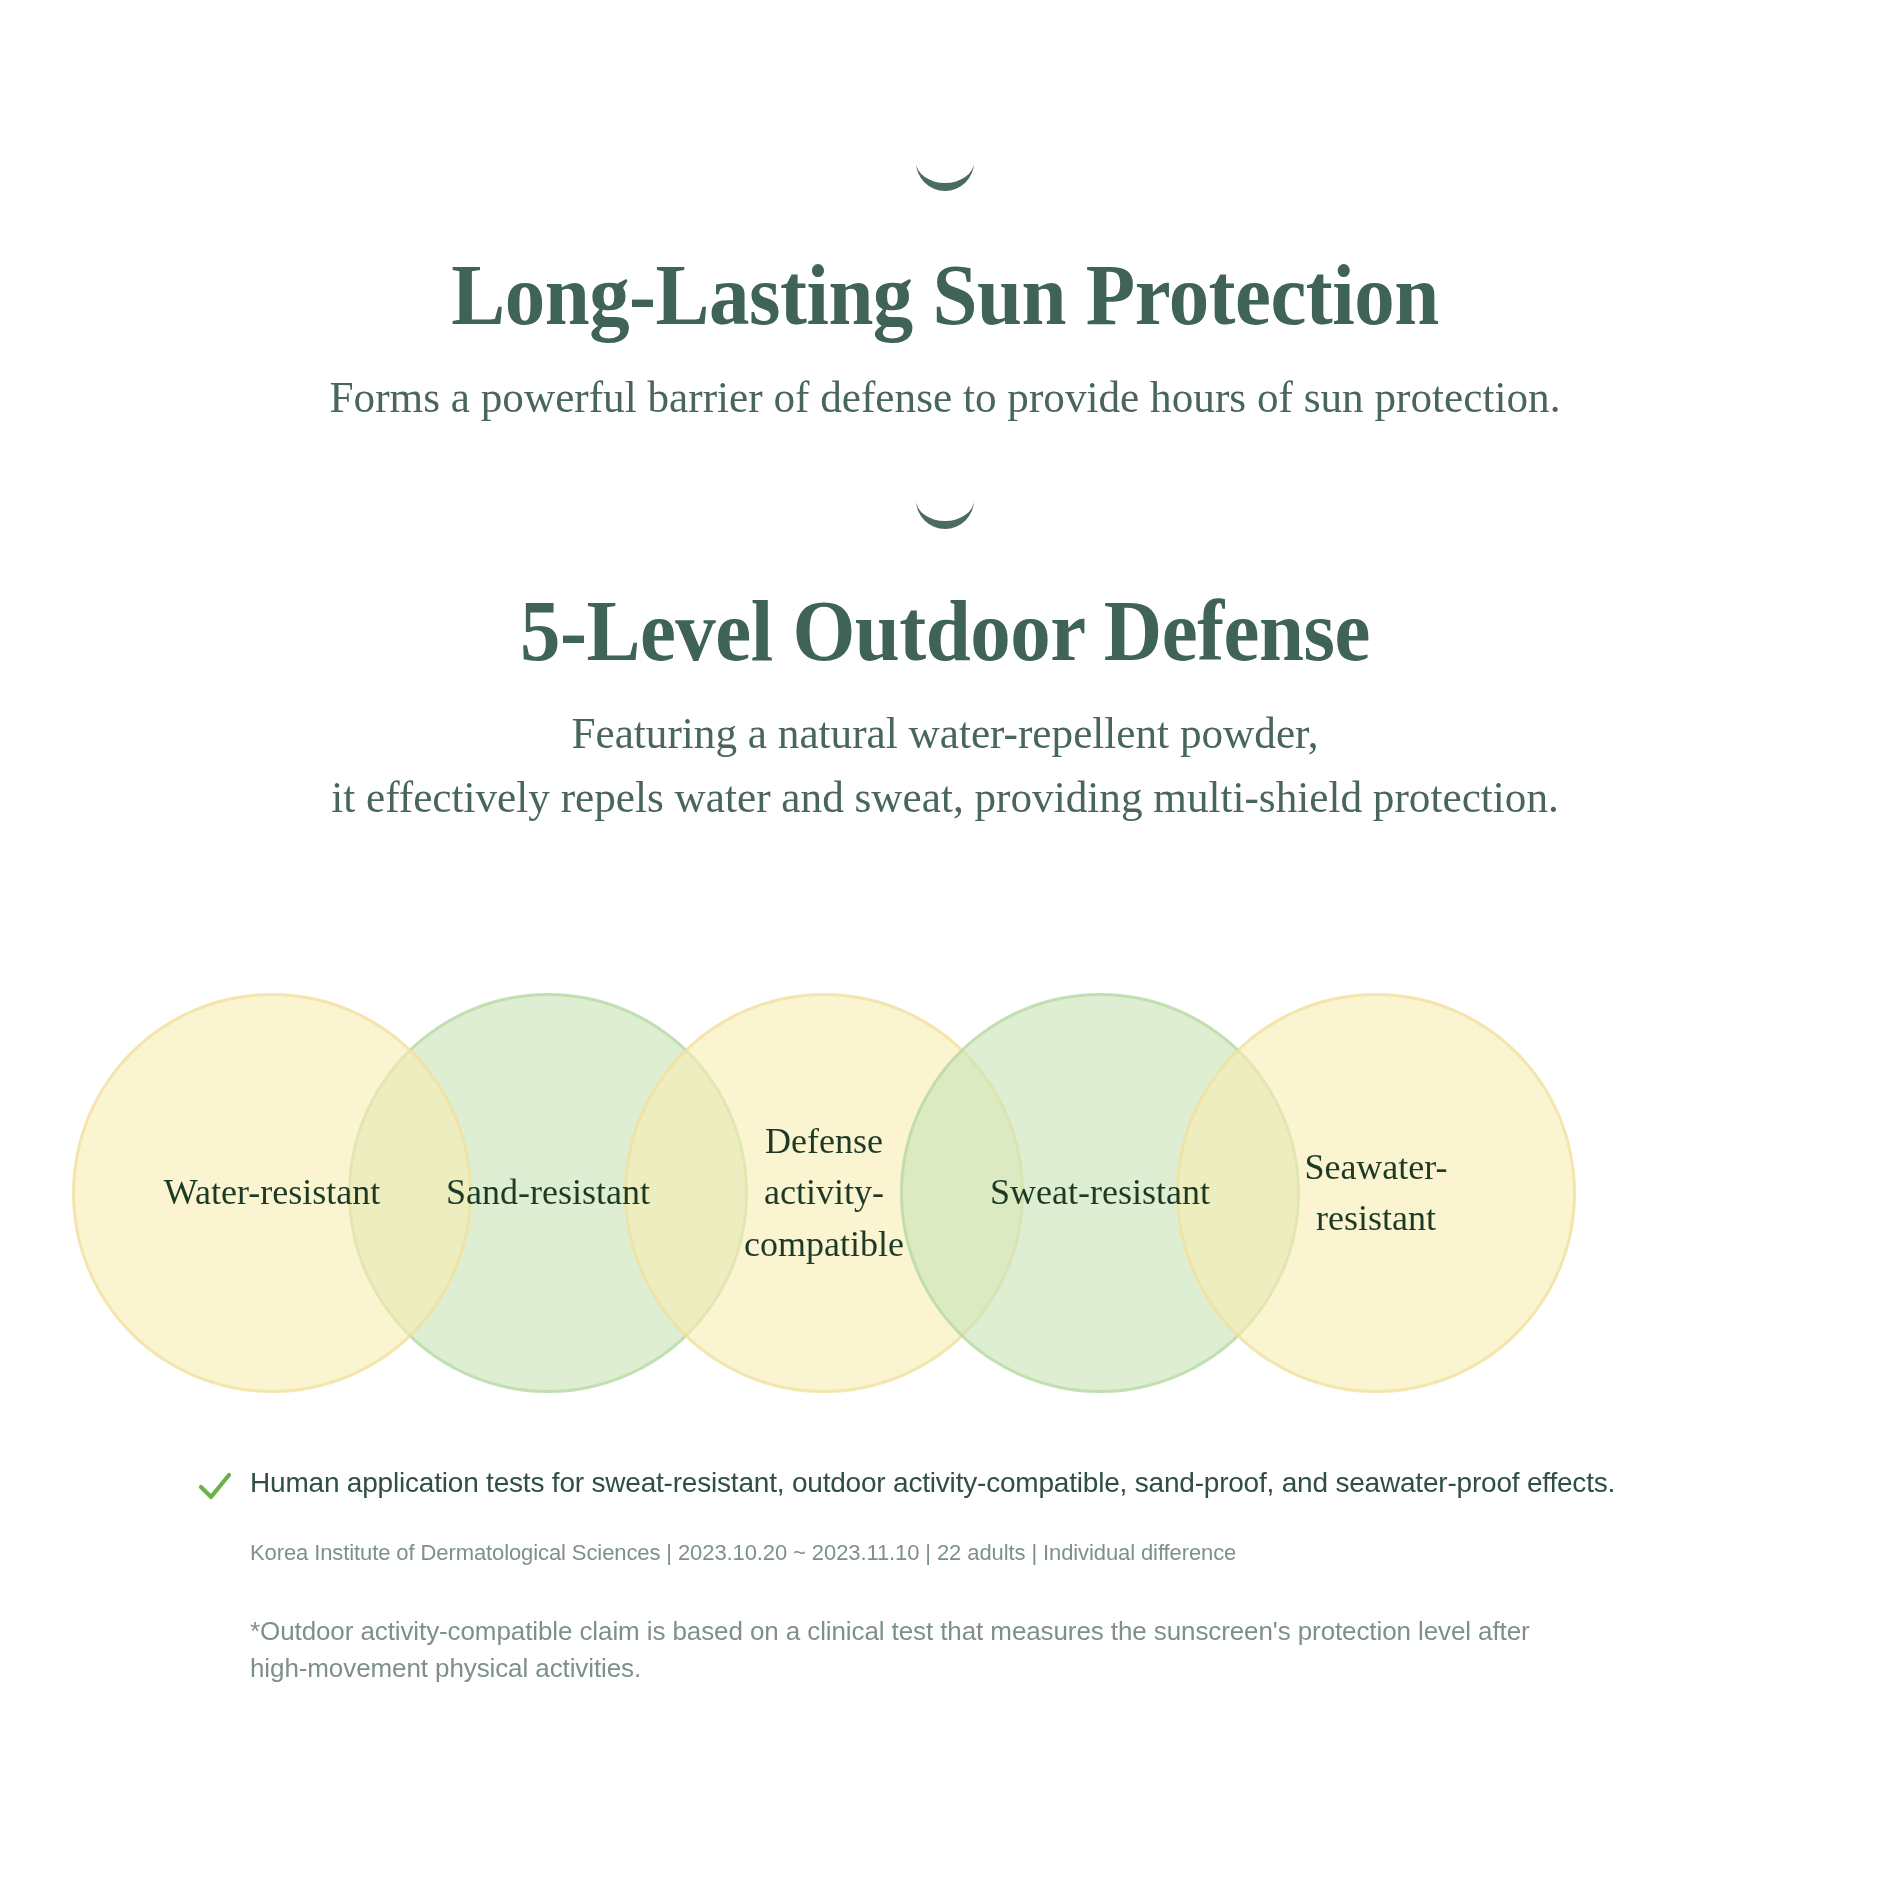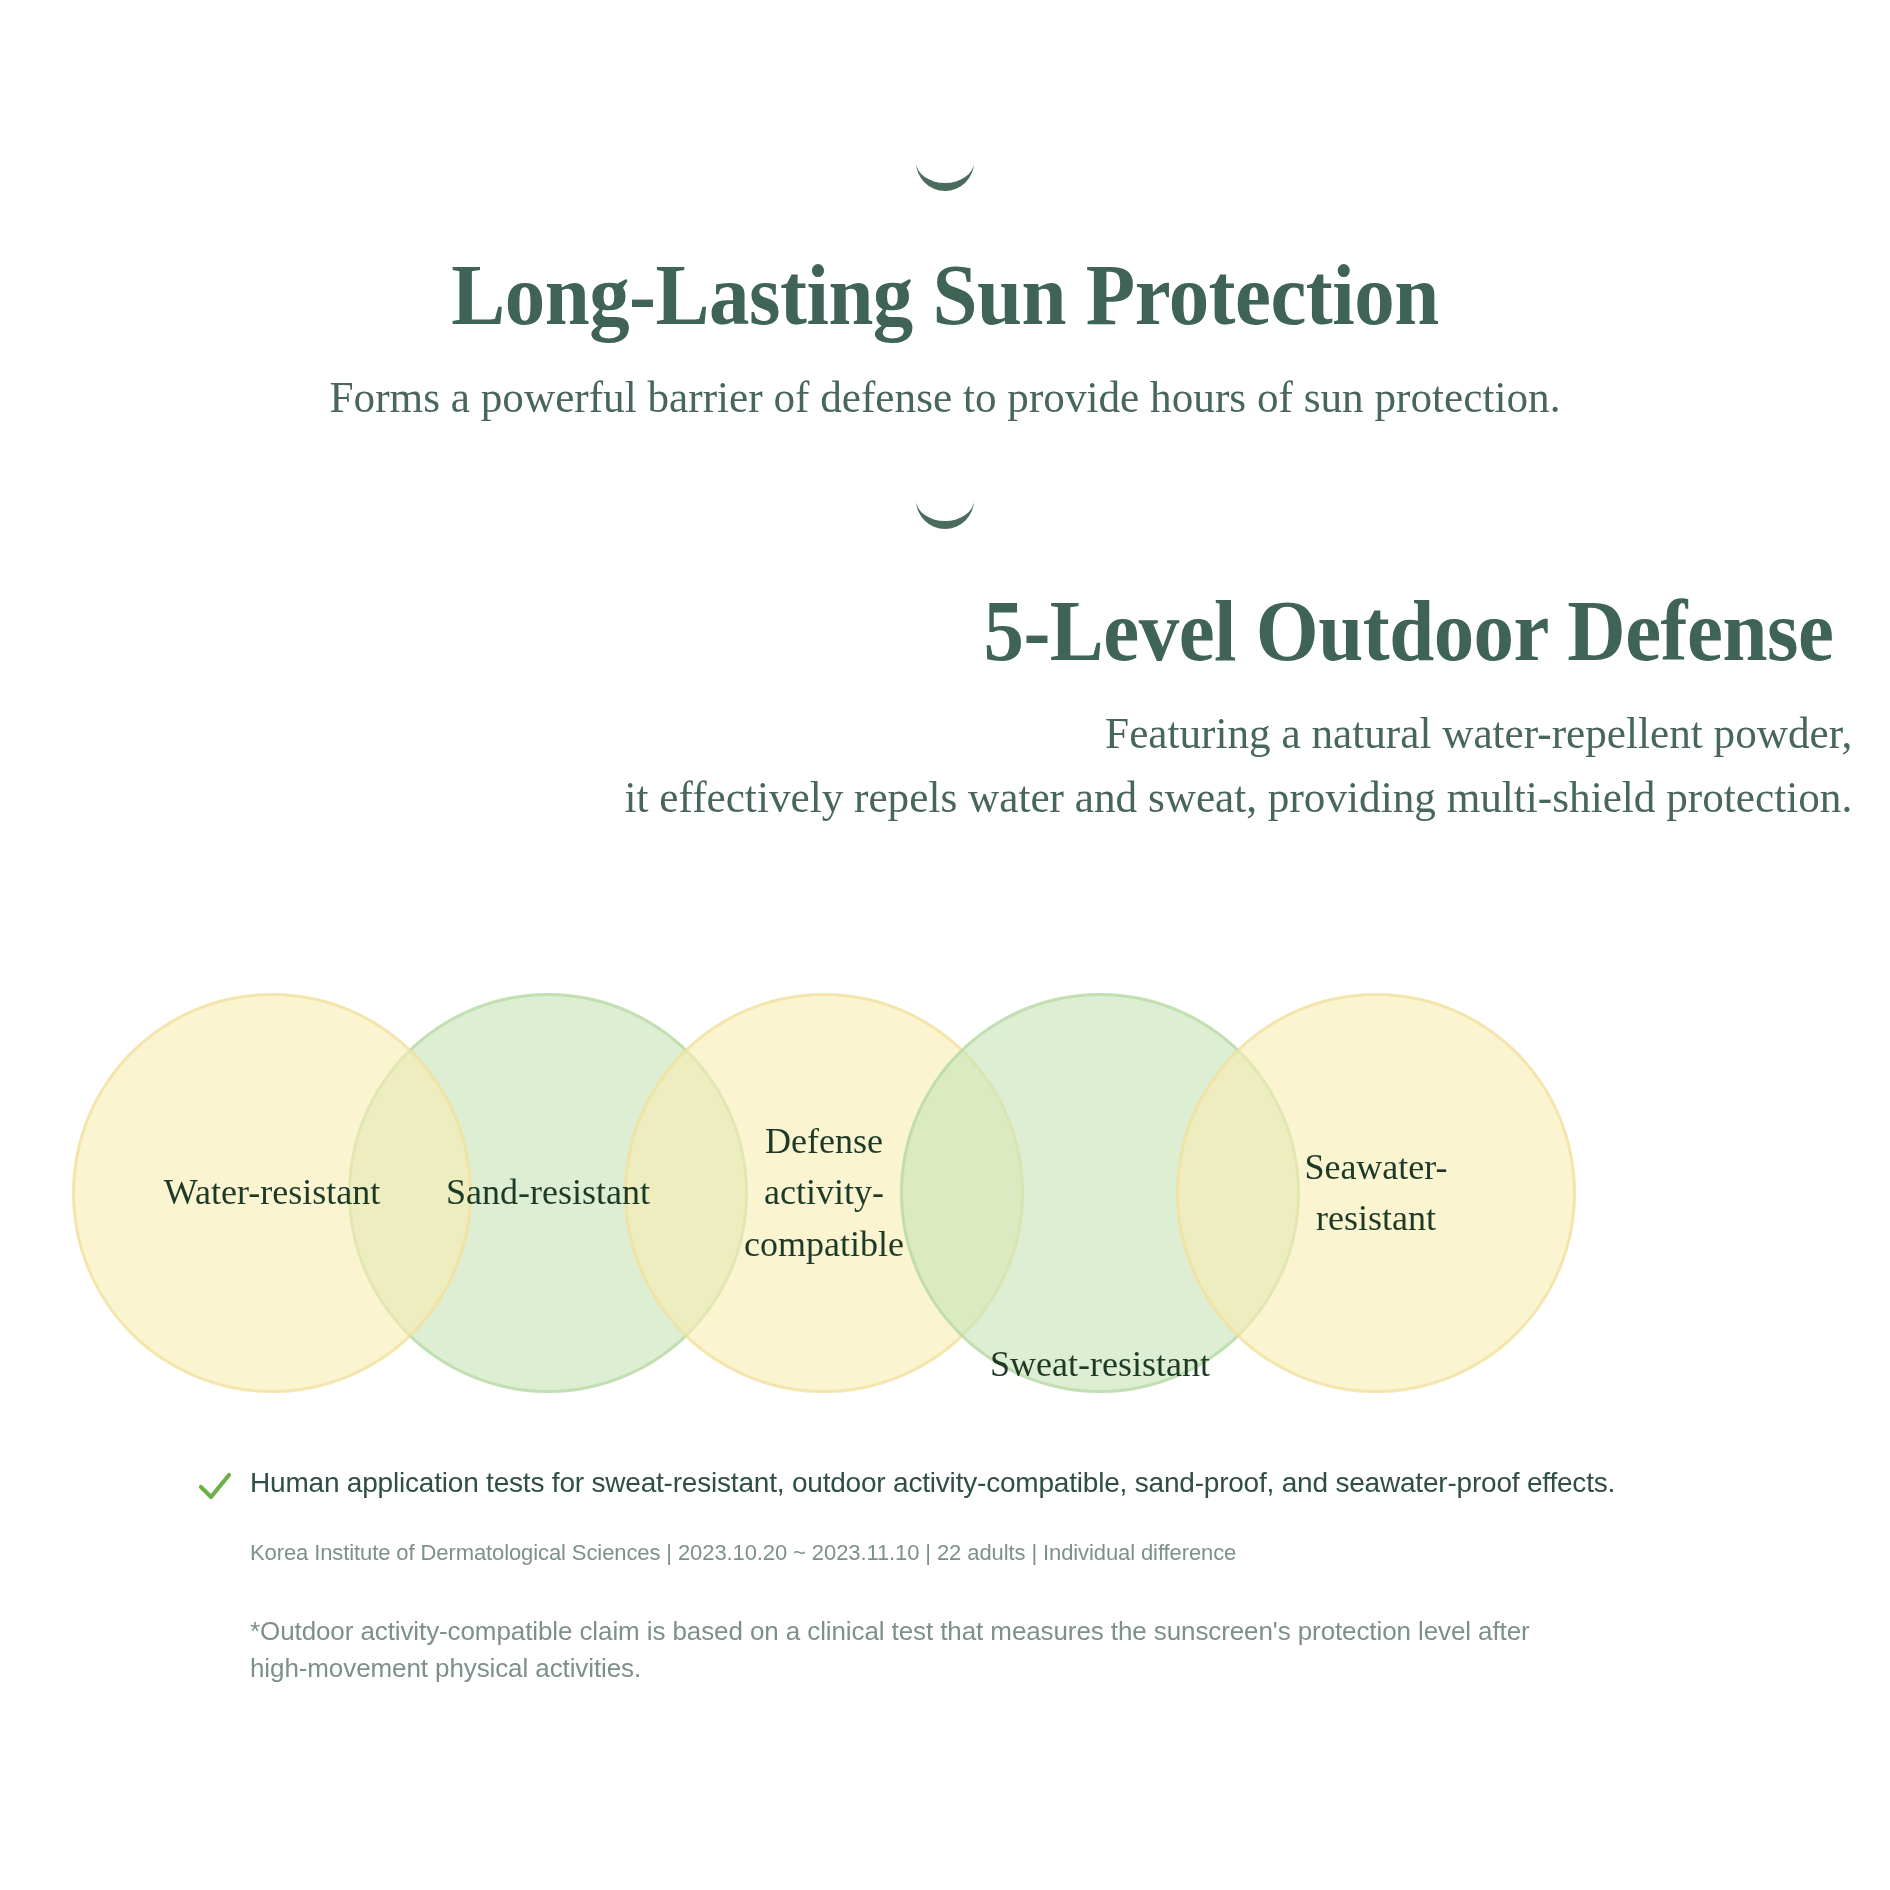--- a/index.html
+++ b/index.html
@@ -58,21 +58,21 @@
     color: #48665c;
     transform: scaleX(0.96);
   }
 
   
   .section-two {
     position: absolute;
     top: 490px;
     left: 0;
     width: 1890px;
-    text-align: right;
+    text-align: center;
   }
   .heading-2 {
     margin: 22px 0 0 0;
     font-family: "Liberation Serif", serif;
     font-weight: bold;
     font-size: 86px;
     line-height: 1.05;
     letter-spacing: -0.5px;
     color: #3f6355;
     transform: scaleX(0.94);
@@ -201,21 +201,21 @@
   <div class="circles-row">
     <div class="circle green" style="left:348px;">
       <span class="circle-label">Sand-resistant</span>
     </div>
     <div class="circle yellow" style="left:72px;">
       <span class="circle-label">Water-resistant</span>
     </div>
     <div class="circle yellow" style="left:624px;">
       <span class="circle-label" style="max-width:170px;">Defense activity-compatible</span>
     </div>
-    <div class="circle green" style="left:900px;align-items:flex-end;">
+    <div class="circle green" style="left:900px;">
       <span class="circle-label">Sweat-resistant</span>
     </div>
     <div class="circle yellow" style="left:1176px;">
       <span class="circle-label" style="max-width:190px;">Seawater-resistant</span>
     </div>
   </div>
 
   <div class="footnotes">
     <div class="claim-row">
       <span class="check-icon">

